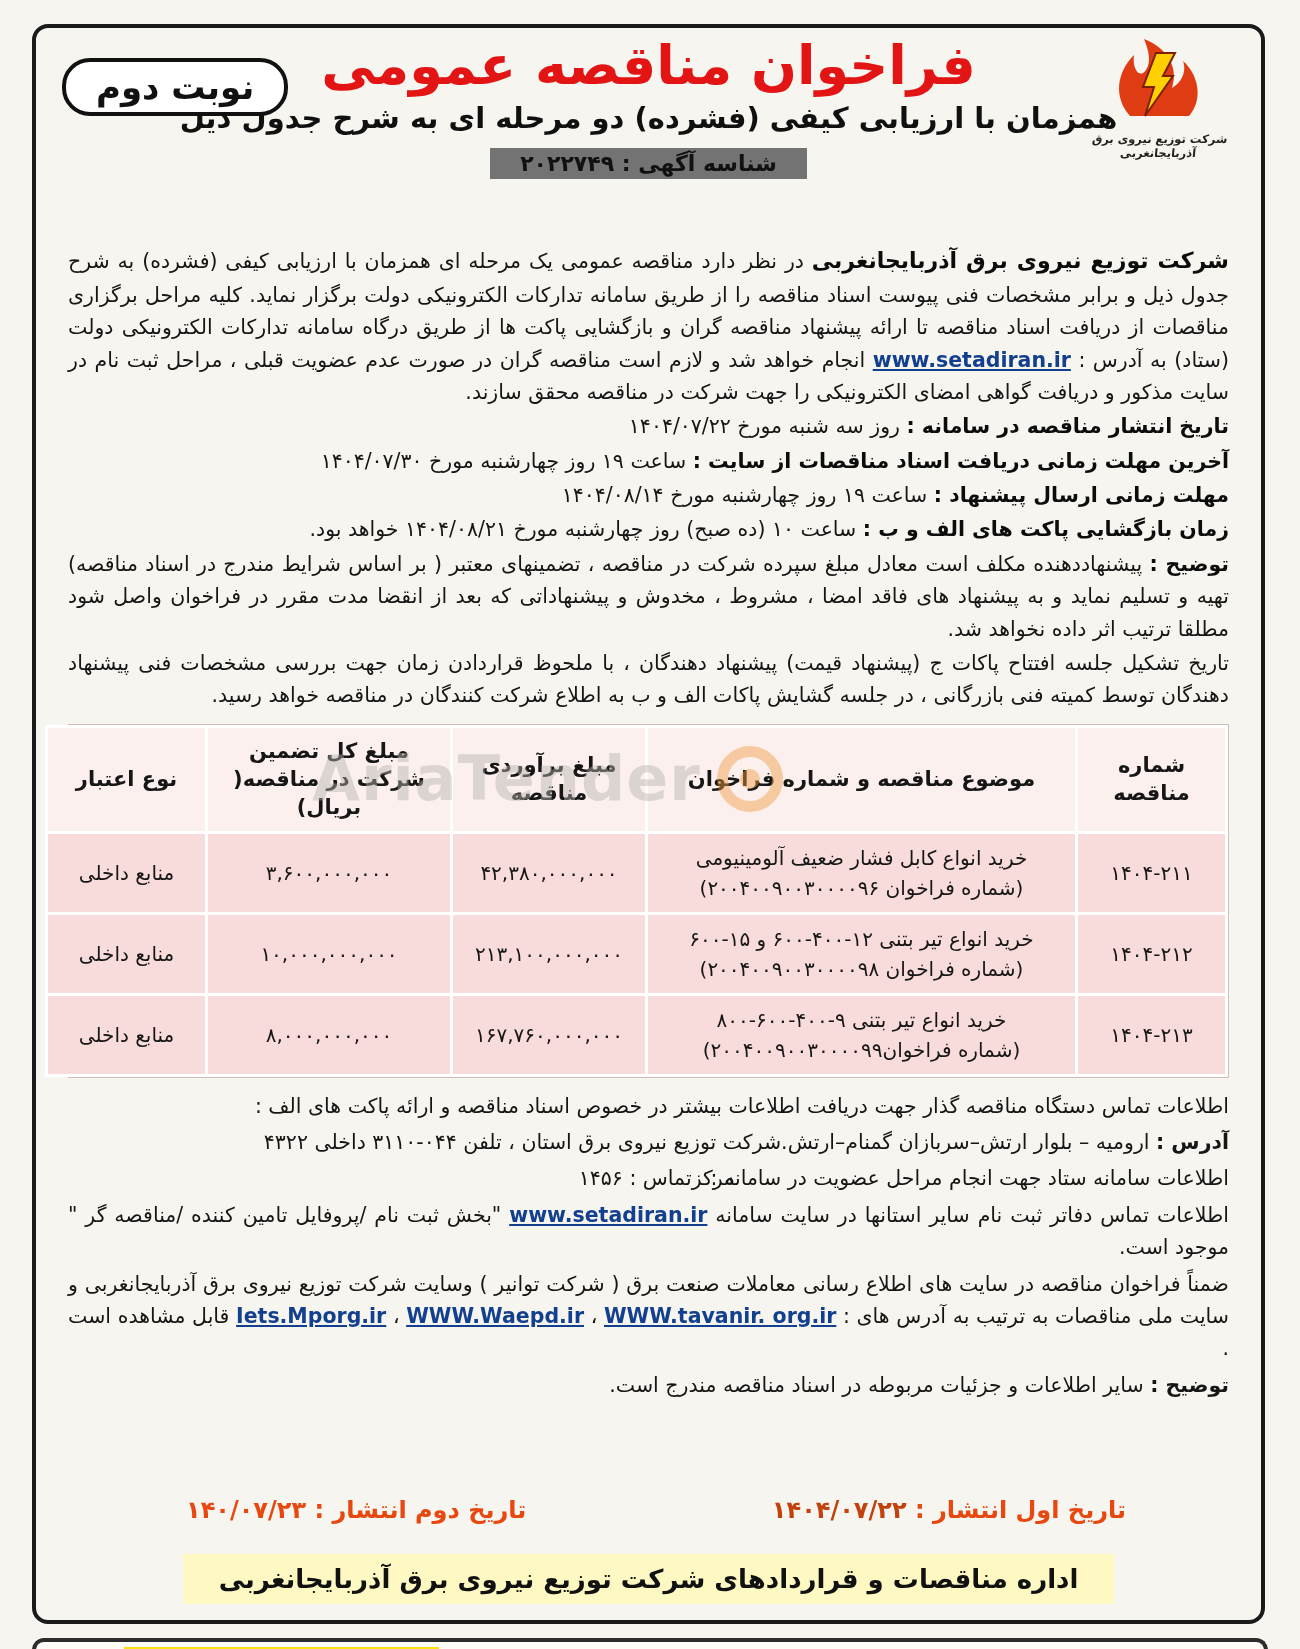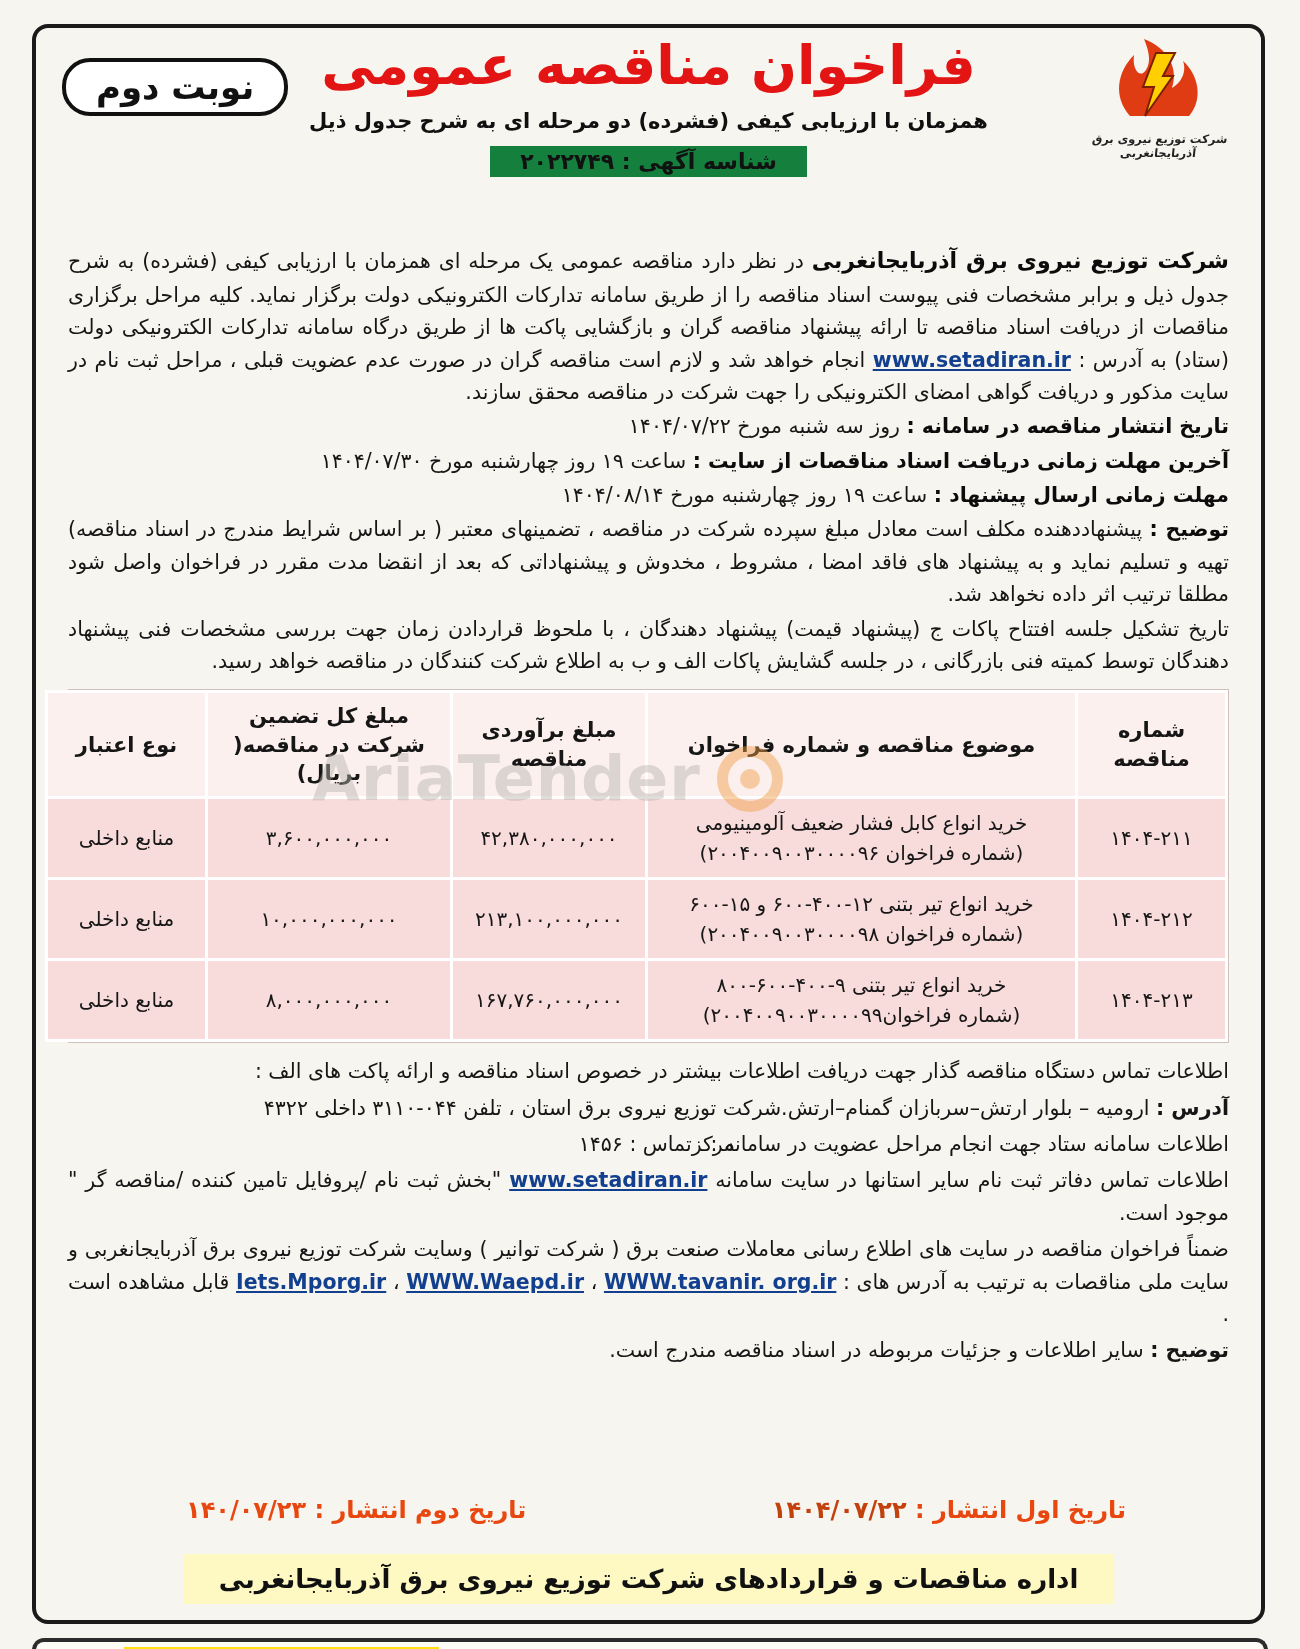--- a/index.html
+++ b/index.html
@@ -29,23 +29,23 @@
     padding:5px 30px; font-size:34px; font-weight:bold; color:#111;
     background:#fff;
   }
   .logo { position:absolute; top:8px; right:16px; width:172px; text-align:center; }
   .logo svg { display:block; margin:0 auto; }
   .logo-caption { font-size:11.5px; font-weight:bold; color:#222; transform:skewX(-6deg); margin-top:2px; }
   .title {
     text-align:center; padding-top:6px;
     font-size:54px; font-weight:bold; color:#e31414; letter-spacing:-1px;
   }
-  .subtitle { text-align:center; margin-top:12px; font-size:21px; font-weight:bold; color:#101010; }
+  .subtitle { text-align:center; margin-top:4px; font-size:29px; font-weight:bold; color:#101010; }
   .adid-row { text-align:center; margin-top:13px; }
-  .adid { display:inline-block; background:#15803d; font-weight:bold; font-size:22px; padding:3px 30px; color:#111; }
+  .adid { display:inline-block; background:#737373; font-weight:bold; font-size:22px; padding:3px 30px; color:#111; }
 
   
   .body { padding:0 32px; font-size:20.5px; line-height:1.58; text-align:justify; color:#161616; }
   .para { margin:2px 0; }
   .lead { font-size:22px; }
   .link { color:#12408f; font-weight:bold; text-decoration:underline; unicode-bidi:isolate; cursor:pointer; }
   .sched p { margin:2px 0; white-space:nowrap; }
   .sched b, .para b { font-weight:bold; color:#0c0c0c; }
 
   
@@ -138,20 +138,21 @@
     </div>
 
     <div class="body">
 
       <p class="para"><b class="lead">شرکت توزیع نیروی برق آذربایجانغربی</b><span> در نظر دارد مناقصه عمومی یک مرحله ای همزمان با ارزیابی کیفی (فشرده) به شرح جدول ذیل و برابر مشخصات فنی پیوست اسناد مناقصه را از طریق سامانه تدارکات الکترونیکی دولت برگزار نماید. کلیه مراحل برگزاری مناقصات از دریافت اسناد مناقصه تا ارائه پیشنهاد مناقصه گران و بازگشایی پاکت ها از طریق درگاه سامانه تدارکات الکترونیکی دولت (ستاد) به آدرس : </span><a class="link">www.setadiran.ir</a><span> انجام خواهد شد و لازم است مناقصه گران در صورت عدم عضویت قبلی ، مراحل ثبت نام در سایت مذکور و دریافت گواهی امضای الکترونیکی را جهت شرکت در مناقصه محقق سازند.</span></p>
 
       <div class="sched">
         <p><b>تاریخ انتشار مناقصه در سامانه :</b> <span>روز سه شنبه مورخ ۱۴۰۴/۰۷/۲۲</span></p>
         <p><b>آخرین مهلت زمانی دریافت اسناد مناقصات از سایت :</b> <span>ساعت ۱۹ روز چهارشنبه مورخ ۱۴۰۴/۰۷/۳۰</span></p>
         <p><b>مهلت زمانی ارسال پیشنهاد :</b> <span>ساعت ۱۹ روز چهارشنبه مورخ ۱۴۰۴/۰۸/۱۴</span></p>
+        <p><b>زمان بازگشایی پاکت های الف و ب :</b> <span>ساعت ۱۰ (ده صبح) روز چهارشنبه مورخ ۱۴۰۴/۰۸/۲۱ خواهد بود.</span></p>
       </div>
 
       <p class="para"><b>توضیح :</b> <span>پیشنهاددهنده مکلف است معادل مبلغ سپرده شرکت در مناقصه ، تضمینهای معتبر ( بر اساس شرایط مندرج در اسناد مناقصه) تهیه و تسلیم نماید و به پیشنهاد های فاقد امضا ، مشروط ، مخدوش و پیشنهاداتی که بعد از انقضا مدت مقرر در فراخوان واصل شود مطلقا ترتیب اثر داده نخواهد شد.</span></p>
 
       <p class="para">تاریخ تشکیل جلسه افتتاح پاکات ج (پیشنهاد قیمت) پیشنهاد دهندگان ، با ملحوظ قراردادن زمان جهت بررسی مشخصات فنی پیشنهاد دهندگان توسط کمیته فنی بازرگانی ، در جلسه گشایش پاکات الف و ب به اطلاع شرکت کنندگان در مناقصه خواهد رسید.</p>
 
       <div class="table-wrap">
         <table class="tender">
           <thead>
             <tr>

